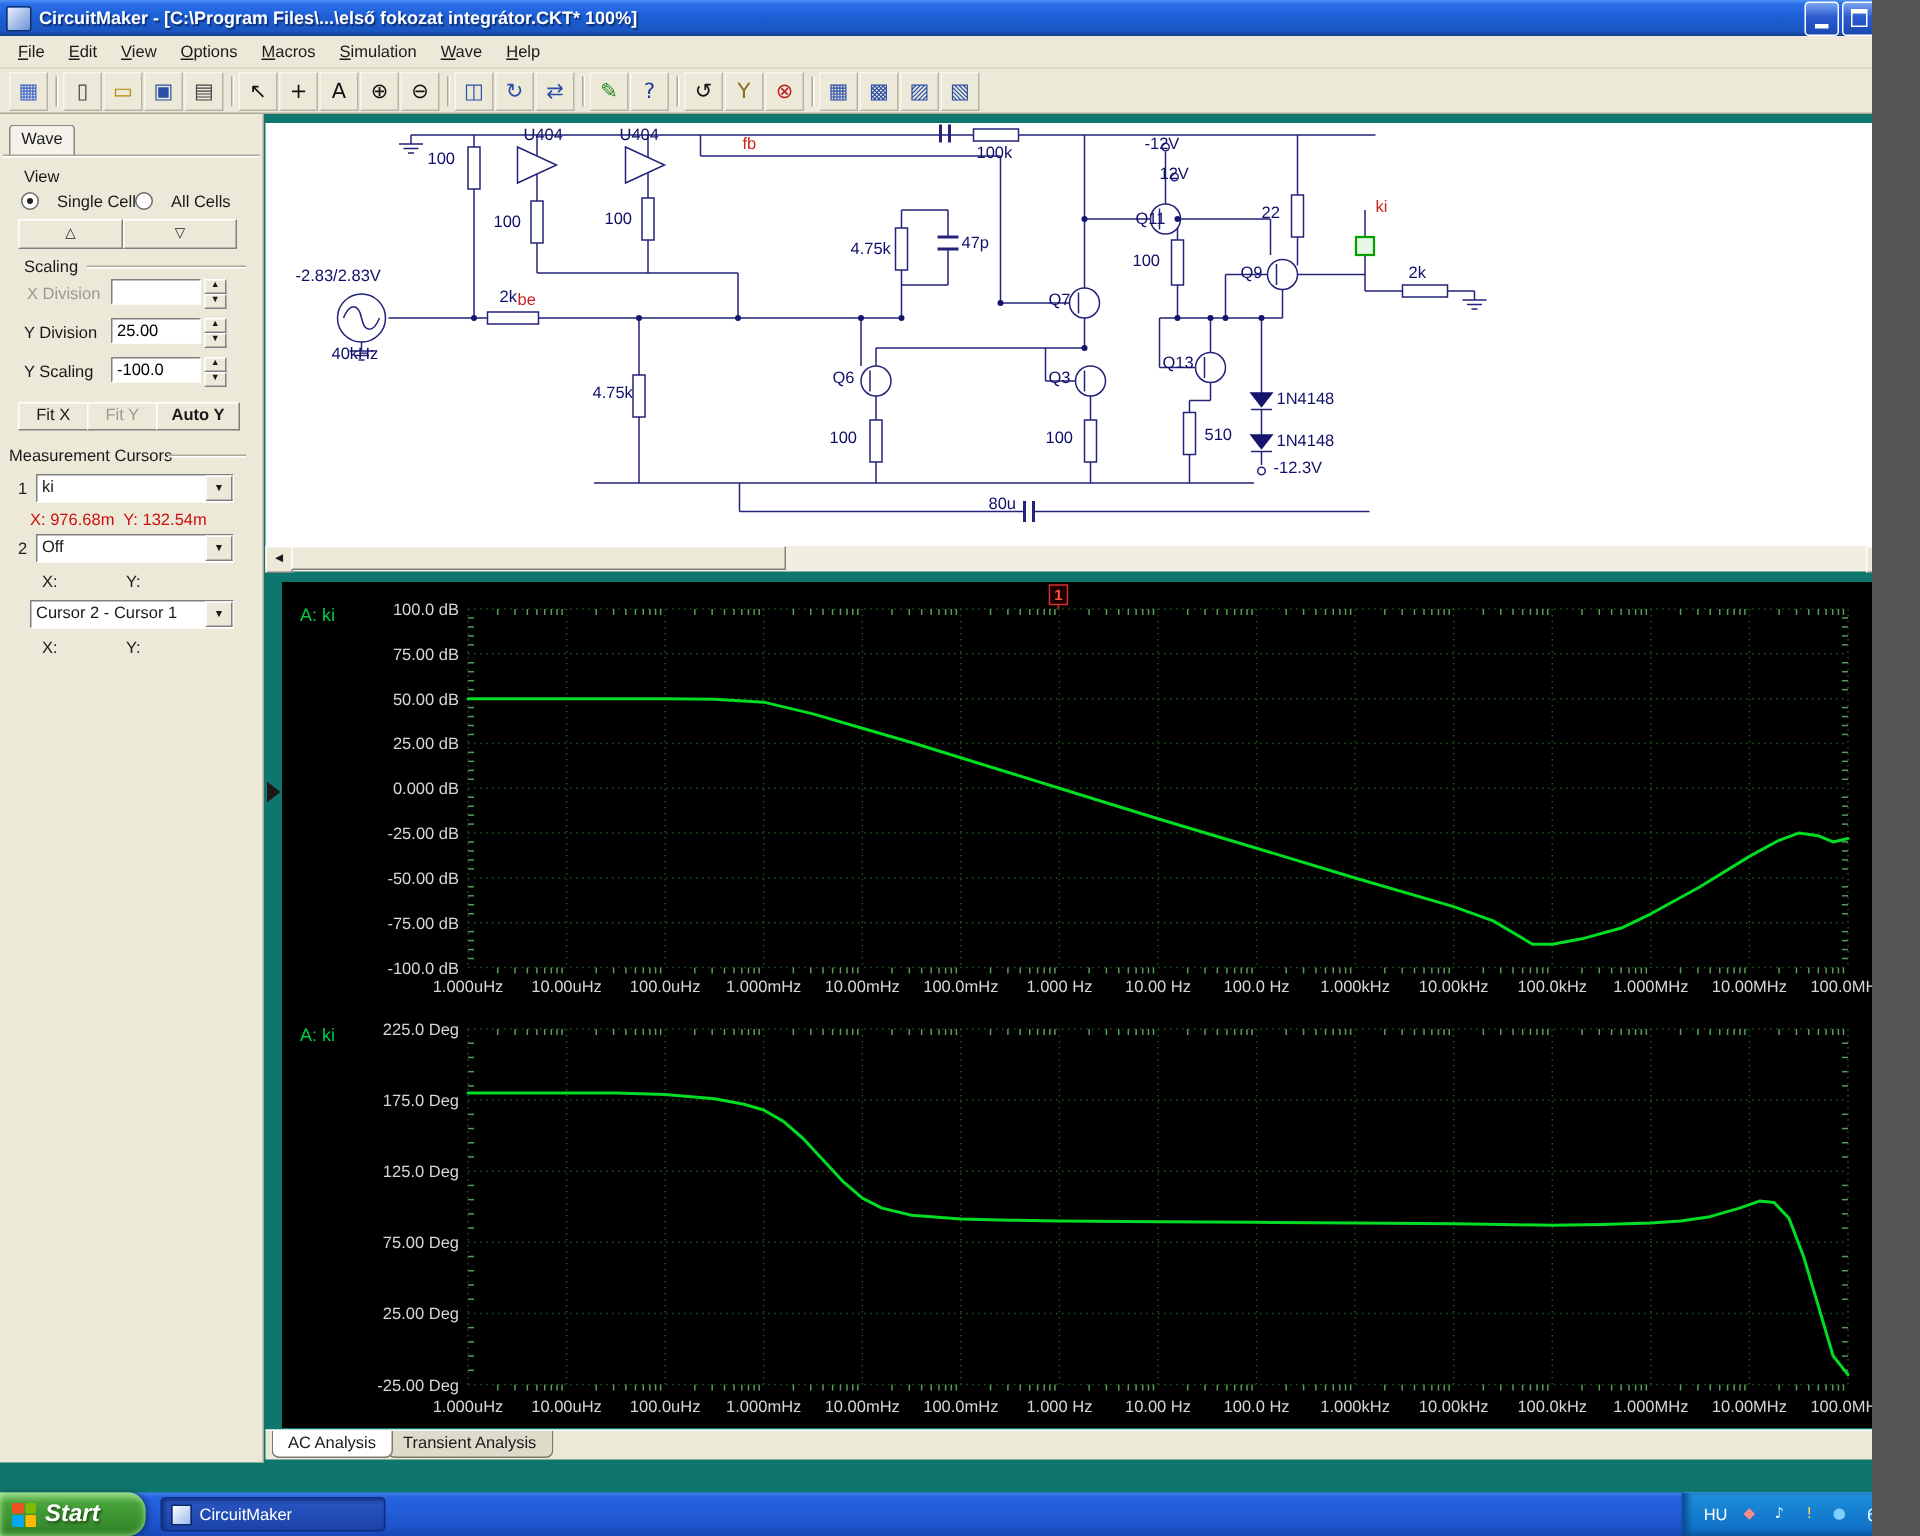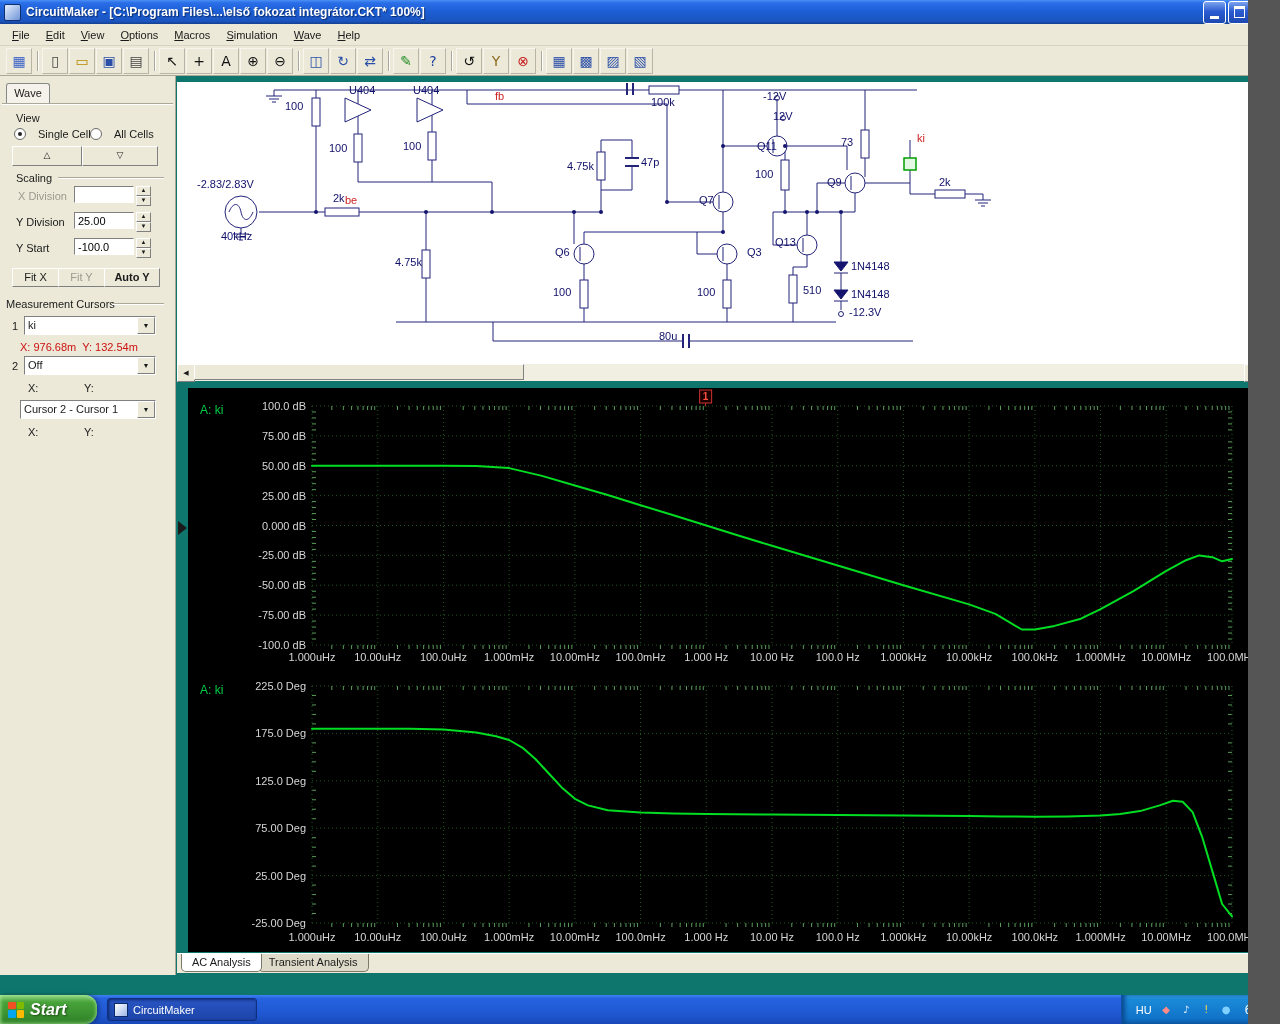--- a/index.html
+++ b/index.html
@@ -238,21 +238,21 @@
       <div class="btn3d">▼</div>
     </div>
 
     <div class="abs" style="left:16px;top:140px;">Y Division</div>
     <input class="xp-input" style="left: 74px; top: 136px; width: 60px; height: 17px;" value="25.00">
     <div class="spin" style="left:136px;top:136px;">
       <div class="btn3d">▲</div>
       <div class="btn3d">▼</div>
     </div>
 
-    <div class="abs" style="left:16px;top:166px;">Y Start</div>
+    <div class="abs" style="left:16px;top:166px;">Y Scaling</div>
     <input class="xp-input" style="left: 74px; top: 162px; width: 60px; height: 17px;" value="-100.0">
     <div class="spin" style="left:136px;top:162px;">
       <div class="btn3d">▲</div>
       <div class="btn3d">▼</div>
     </div>
 
     <div class="btn3d abs" style="left:12px;top:192px;width:45px;height:17px;line-height:16px;">Fit X</div>
     <div class="btn3d abs dis" style="left:58px;top:192px;width:45px;height:17px;line-height:16px;">Fit Y</div>
     <div class="btn3d abs" style="left:104px;top:192px;width:54px;height:17px;line-height:16px;font-weight:bold;">Auto Y</div>
 
@@ -362,36 +362,36 @@
     </svg>
     <div class="sch-labels">
         <span class="sch-label" style="left: 108px; top: 18px;">100</span>
         <span class="sch-label" style="left: 172px; top: 2px;">U404</span>
         <span class="sch-label" style="left: 236px; top: 2px;">U404</span>
         <span class="sch-label" style="left: 318px; top: 8px; color: rgb(204, 34, 34);">fb</span>
         <span class="sch-label" style="left: 474px; top: 14px;">100k</span>
         <span class="sch-label" style="left: 586px; top: 8px;">-12V</span>
         <span class="sch-label" style="left: 596px; top: 28px;">12V</span>
         <span class="sch-label" style="left: 580px; top: 58px;">Q11</span>
-        <span class="sch-label" style="left: 664px; top: 54px;">73</span>
+        <span class="sch-label" style="left: 664px; top: 54px;">22</span>
         <span class="sch-label" style="left: 740px; top: 50px; color: rgb(204, 34, 34);">ki</span>
         <span class="sch-label" style="left: 152px; top: 60px;">100</span>
         <span class="sch-label" style="left: 226px; top: 58px;">100</span>
         <span class="sch-label" style="left: 390px; top: 78px;">4.75k</span>
         <span class="sch-label" style="left: 464px; top: 74px;">47p</span>
         <span class="sch-label" style="left: 578px; top: 86px;">100</span>
         <span class="sch-label" style="left: 650px; top: 94px;">Q9</span>
         <span class="sch-label" style="left: 762px; top: 94px;">2k</span>
         <span class="sch-label" style="left: 20px; top: 96px;">-2.83/2.83V</span>
         <span class="sch-label" style="left: 120px; top: 112px; color: rgb(204, 34, 34); padding-left: 48px;">be</span>
         <span class="sch-label" style="left: 156px; top: 110px;">2k</span>
         <span class="sch-label" style="left: 44px; top: 148px;">40kHz</span>
         <span class="sch-label" style="left: 522px; top: 112px;">Q7</span>
         <span class="sch-label" style="left: 378px; top: 164px;">Q6</span>
-        <span class="sch-label" style="left: 522px; top: 164px; margin-left: 48px;">Q3</span>
+        <span class="sch-label" style="left: 522px; top: 164px;">Q3</span>
         <span class="sch-label" style="left: 598px; top: 154px;">Q13</span>
         <span class="sch-label" style="left: 674px; top: 178px;">1N4148</span>
         <span class="sch-label" style="left: 674px; top: 206px;">1N4148</span>
         <span class="sch-label" style="left: 218px; top: 174px;">4.75k</span>
         <span class="sch-label" style="left: 584px; top: 202px; padding-left: 42px;">510</span>
         <span class="sch-label" style="left: 376px; top: 204px;">100</span>
         <span class="sch-label" style="left: 520px; top: 204px;">100</span>
         <span class="sch-label" style="left: 672px; top: 224px;">-12.3V</span>
         <span class="sch-label" style="left: 482px; top: 248px;">80u</span>
       </div>

